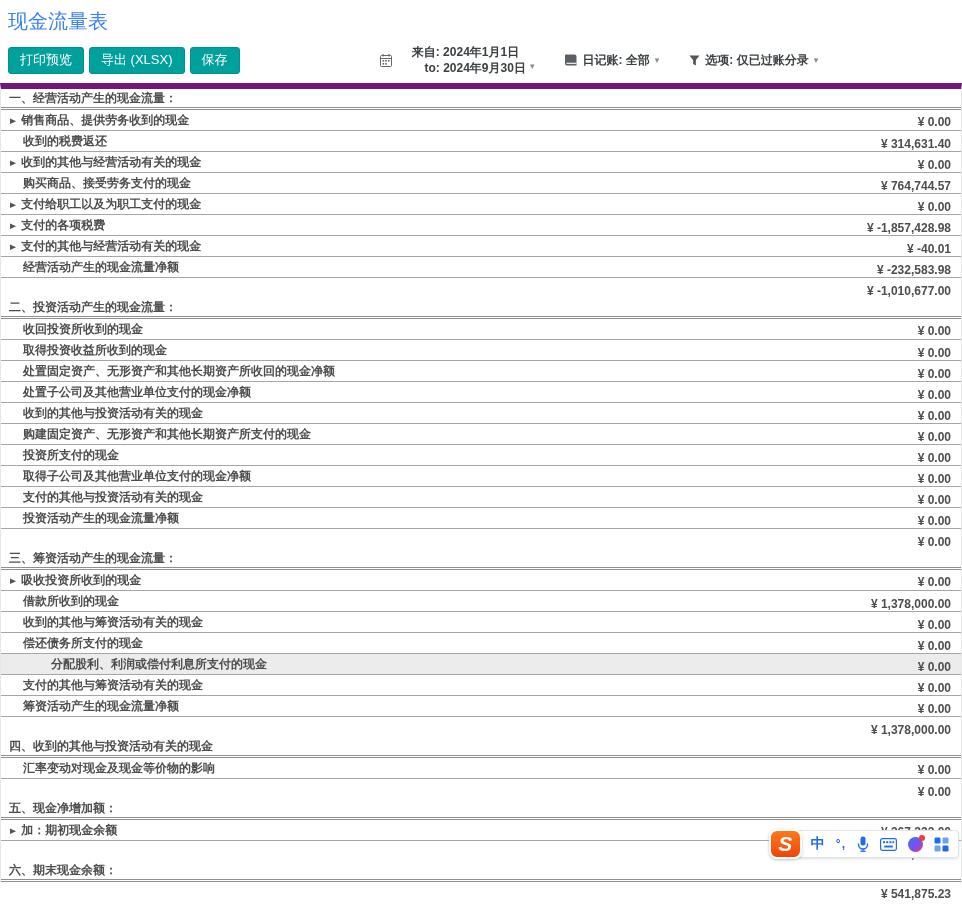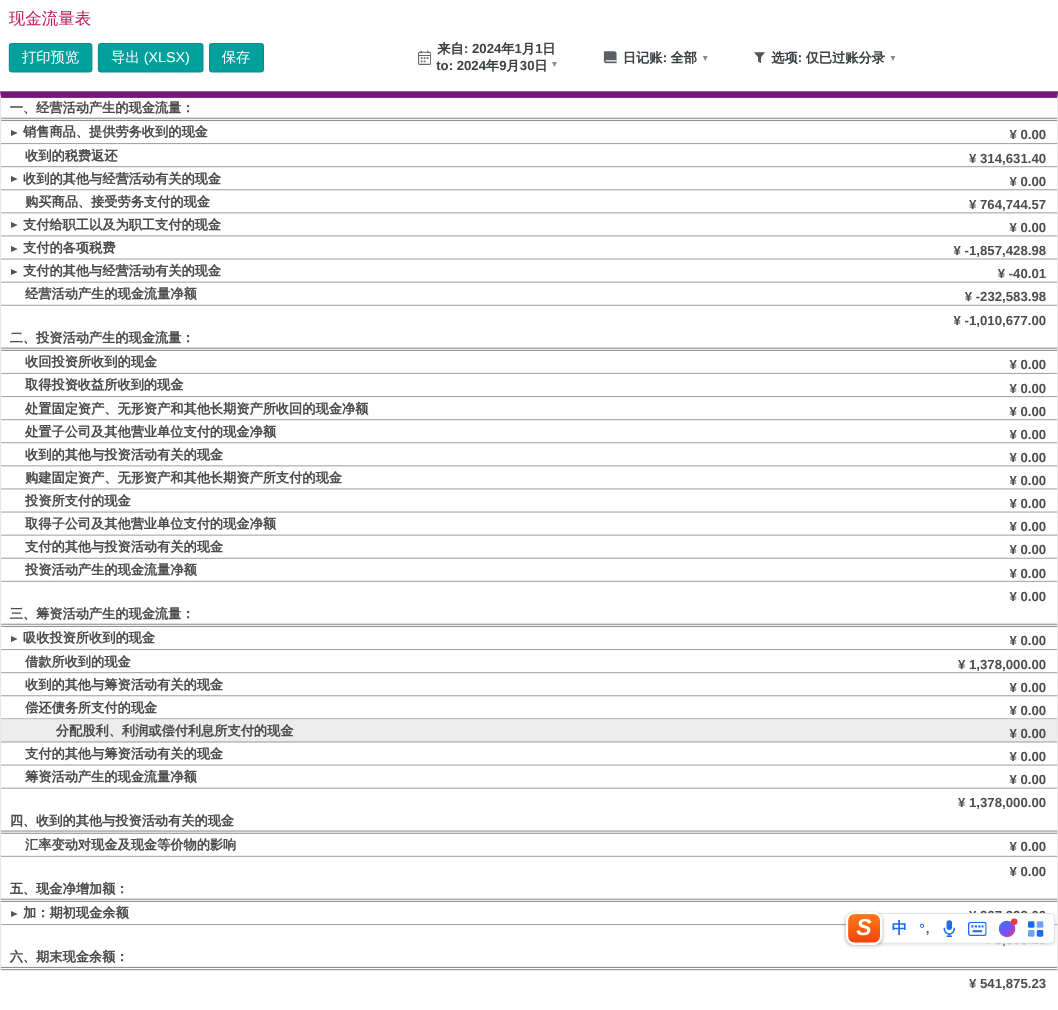--- a/index.html
+++ b/index.html
@@ -4,33 +4,33 @@
 <style>
   html,body{margin:0;padding:0;}
   body{
     width:962px;height:918px;position:relative;overflow:hidden;
     background:#ffffff;
     font-family:"Liberation Sans","DejaVu Sans",sans-serif;
     -webkit-font-smoothing:antialiased;
   }
   
   .header{height:83px;box-sizing:border-box;padding:8px 8px 0 8px;}
-  .page-title{margin:0 0 9px 0;font-size:15px;font-weight:400;color:#be185d;}
+  .page-title{margin:0 0 9px 0;font-size:20px;font-weight:400;color:#3b82f6;}
   .toolbar{display:flex;align-items:center;}
   .btn-group{display:flex;gap:5px;}
   .btn{
     background:#00a09d;border:1px solid #00918e;color:#ffffff;
     font-size:13px;padding:5px 11px;border-radius:3px;cursor:pointer;
     font-family:inherit;line-height:1.15;
   }
-  .filters{display:flex;align-items:center;margin-left:140px;gap:42px;
+  .filters{display:flex;align-items:center;margin-left:140px;gap:30px;
     font-size:12px;color:#3c4043;font-weight:700;}
   .filter{display:flex;align-items:center;gap:5px;cursor:pointer;white-space:nowrap;}
   .date-lines{display:flex;flex-direction:column;align-items:center;line-height:1.35;}
-  .date-lines .line2{display:flex;align-items:flex-start;gap:4px;}
+  .date-lines .line2{display:flex;align-items:flex-start;gap:4px;margin-left:28px;}
   .caret{color:#8a8a8a;font-size:9px;font-weight:400;}
   .ficon{display:inline-flex;align-items:center;}
   
   .report{
     border-top:6px solid #701a75;
     border-left:1px solid #e7e7e7;
     border-right:1px solid #e7e7e7;
   }
   .row{
     display:flex;justify-content:space-between;align-items:center;

